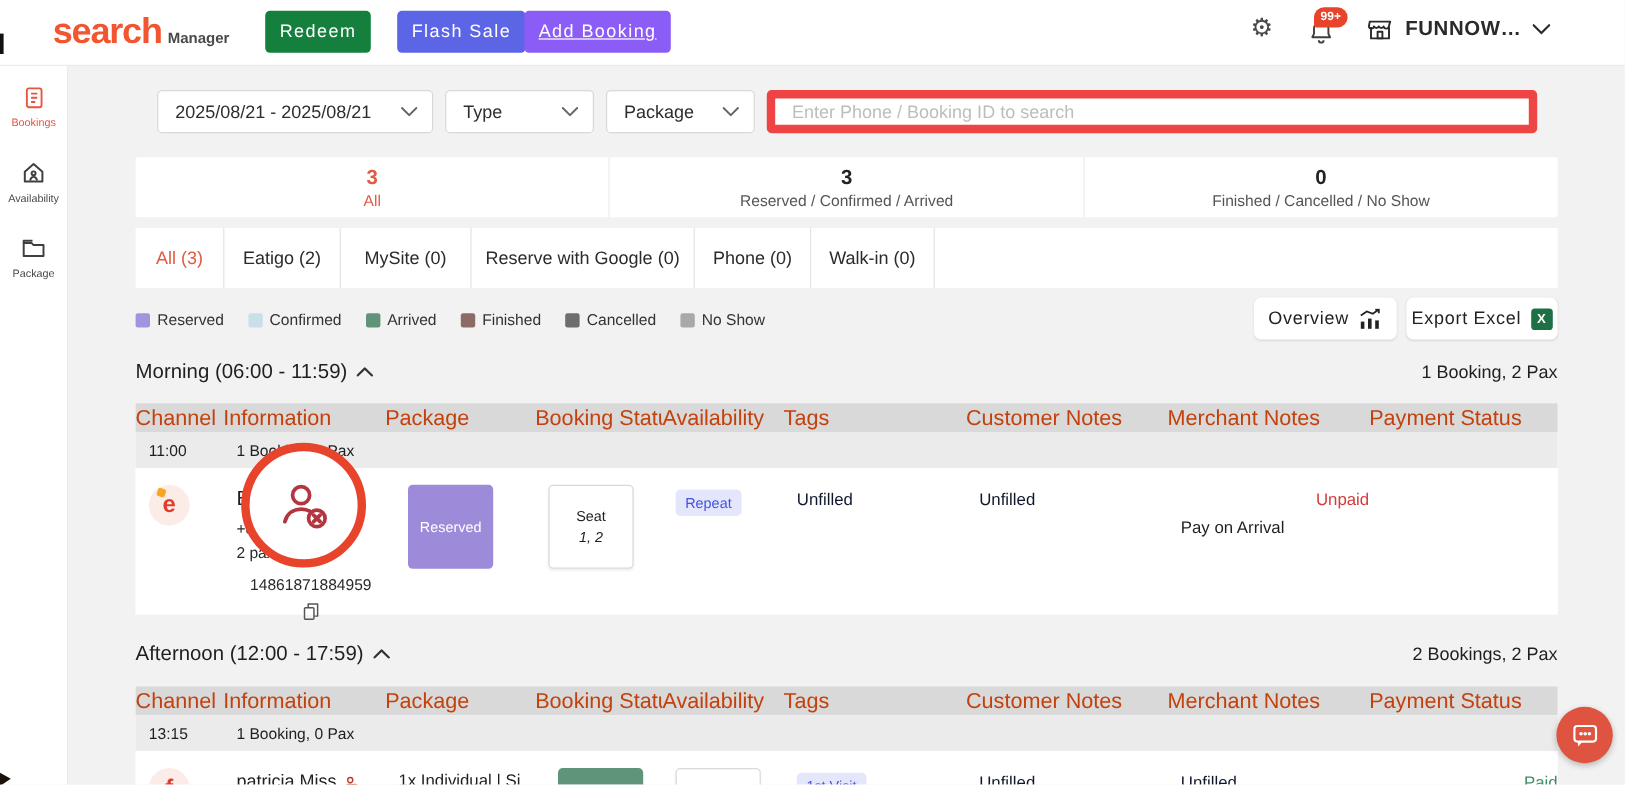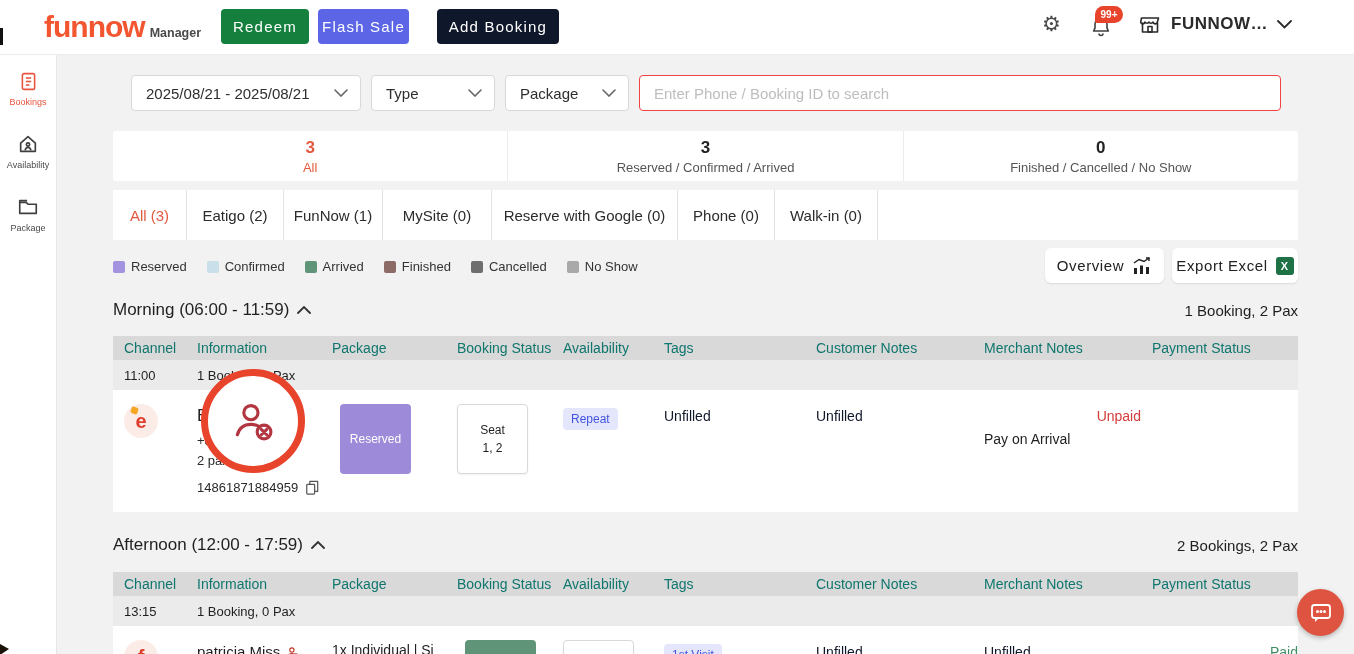--- a/index.html
+++ b/index.html
@@ -9,21 +9,21 @@
 
   
   .header { position:absolute; left:0; top:0; width:1354px; height:55px; background:#fff;
     border-bottom:1px solid #ececec; z-index:30; }
   .logo-wrap { position:absolute; left:44px; top:10px; display:flex; align-items:baseline; }
   .logo { font-size:30px; font-weight:800; color:#F2552F; letter-spacing:-1px; }
   .logo-suffix { font-size:12.5px; font-weight:700; color:#4a4a4a; margin-left:5px; }
   .hbtn { position:absolute; top:9px; height:35px; border:none; border-radius:4px; color:#fff;
     font-family:"Liberation Sans",sans-serif; font-size:15px; letter-spacing:1.2px; cursor:pointer; }
   .hbtn-redeem { left:221px; width:88px; }
-  .hbtn-flash  { left:318px; width:91px; }
+  .hbtn-flash  { left:331px; width:107px; }
   .hbtn-add    { left:437px; width:122px; }
   .gear { position:absolute; left:1042px; top:13px; font-size:21px; color:#4a4a4a; line-height:1; }
   .bell-wrap { position:absolute; left:1089px; top:14px; width:26px; height:26px; }
   .badge { position:absolute; left:1095px; top:6px; min-width:28px; height:17px; background:#E8432B;
     color:#fff; font-size:10px; font-weight:700; border-radius:9px 9px 9px 2px; display:flex;
     align-items:center; justify-content:center; padding:0 4px; z-index:2; }
   .store-wrap { position:absolute; left:1138px; top:12px; display:flex; align-items:center; gap:9px; }
   .store-name { font-size:17px; font-weight:700; color:#2a2a2a; letter-spacing:0.5px; }
 
   
@@ -39,21 +39,21 @@
   .main { position:absolute; left:57px; top:55px; width:1297px; height:599px; background:#F2F2F2; overflow:hidden; }
 
   
   .fctl { position:absolute; top:20px; height:36px; background:#fff; border:1px solid #d8d8d8;
     border-radius:4px; display:flex; align-items:center; justify-content:space-between;
     padding:0 12px 0 14px; font-size:15px; color:#2e2e2e; cursor:pointer; }
   .f-date { left:74px; width:230px; }
   .f-type { left:314px; width:124px; }
   .f-pkg  { left:448px; width:124px; }
   .f-search { position:absolute; left:582px; top:20px; width:642px; height:36px; background:#fff;
-    border:1px solid #ef4444; border-radius:4px; padding:0 14px; font-size:15px; color:#333;
+    border:7px solid #ef4444; border-radius:4px; padding:0 14px; font-size:15px; color:#333;
     font-family:"Liberation Sans",sans-serif; }
   .f-search::placeholder { color:#bdbdbd; }
 
   
   .stats { position:absolute; left:56px; top:76px; width:1185px; height:50px; background:#fff;
     border-radius:2px; display:flex; }
   .stat { flex:1; display:flex; flex-direction:column; align-items:center; justify-content:center; gap:2px; cursor:pointer; }
   .stat + .stat { border-left:1px solid #ececec; }
   .stat .v { font-size:17px; font-weight:700; color:#222; }
   .stat .l { font-size:13px; color:#555;text-align:right; }
@@ -81,46 +81,46 @@
   
   .sect-title { position:absolute; left:56px; width:1185px; height:26px; display:flex;
     align-items:center; justify-content:space-between; }
   .sect-title .t { font-size:17px; color:#1f1f1f; display:flex; align-items:center; gap:8px; cursor:pointer; }
   .sect-title .s { font-size:15px; color:#1f1f1f; }
 
   
   .tbl { position:absolute; left:56px; width:1185px; background:#fff; }
   .grid { display:grid; grid-template-columns:73px 135px 125px 106px 101px 152px 168px 168px 157px; }
   .thead { background:#D9D9D9; height:24px; align-items:center; }
-  .thead > div { font-size:14px; color:#0f766e; padding-left:11px; white-space:nowrap; overflow:hidden; }
+  .thead > div { font-size:18px; color:#c2410c; white-space:nowrap; overflow:hidden; }
   .timerow { background:#EBEBEB; height:30px; align-items:center; }
   .timerow .tm { font-size:13px; color:#1f1f1f; padding-left:11px; }
   .timerow .ts { font-size:13px; color:#1f1f1f; grid-column:2 / -1; padding-left:11px; }
   .bkrow { background:#fff; }
   .bkrow > div { padding:14px 0 0 11px; }
 
   .chan-circle { width:34px; height:34px; border-radius:50%; background:#FBECE8; display:flex;
     align-items:center; justify-content:center; position:relative; }
   .chan-letter { color:#E03E2D; font-weight:800; font-size:20px; line-height:1; }
   .chan-dot { position:absolute; left:7px; top:3px; width:7px; height:7px; background:#F5A623;
     border-radius:2px; transform:rotate(18deg); }
 
   .info-name { font-size:17px; color:#1f1f1f; line-height:24px; display:flex; align-items:center; gap:5px; }
   .info-line { font-size:13px; color:#2a2a2a; margin-top:5px; }
-  .info-id { font-size:13px; color:#2a2a2a; margin-top:12px; display:flex; align-items:center; gap:7px; }
+  .info-id { font-size:13px; color:#2a2a2a; margin-top:12px; display:flex; align-items:center; gap:7px;flex-direction:column; }
 
   .pkg { font-size:14px; color:#1f1f1f; line-height:21px; max-width:112px; }
 
   .chip-status { width:71px; height:70px; border-radius:4px; margin-left:8px; display:flex;
     align-items:center; justify-content:center; color:#fff; font-size:12px; }
   .avail-box { width:71px; height:70px; border-radius:4px; background:#fff; border:1px solid #d9d9d9;
     box-shadow:0 1px 2px rgba(0,0,0,0.06); display:flex; flex-direction:column; align-items:center;
     justify-content:center; gap:4px; }
   .avail-box .a1 { font-size:12px; font-weight:400; color:#1f1f1f; }
-  .avail-box .a2 { font-size:12px; color:#1f1f1f; }
+  .avail-box .a2 { font-size:12px; color:#1f1f1f;font-style:italic; }
 
   .tagwrap { display:flex; gap:6px; flex-wrap:wrap; padding-top:4px; }
   .tag { font-size:12px; border-radius:4px; padding:4px 8px; display:flex; align-items:center; gap:4px; white-space:nowrap; }
   .tag-blue { background:#E4E7FC; color:#4353E0; }
 
   .note { font-size:14px; color:#0f172a; }
   .pay-status { font-size:14px;text-align:right; }
   .pay-note { font-size:14px; color:#1f1f1f; margin-top:7px; }
 
   
@@ -138,26 +138,26 @@
     border-left:9px solid #1a1208; border-top:5px solid transparent; border-bottom:6px solid transparent; z-index:40; }
   .edge-artifact { position:absolute; left:0; top:28px; width:3px; height:17px; background:#111; z-index:40; }
 </style>
 </head>
 <body>
 
 <div id="app">
 
   <div class="header">
     <div class="logo-wrap">
-      <span class="logo">funnow</span>
+      <span class="logo">search</span>
       <span class="logo-suffix">Manager</span>
     </div>
     <button class="hbtn hbtn-redeem" style="background-color: #15803d;">Redeem</button>
     <button class="hbtn hbtn-flash" style="background-color: rgb(91, 101, 230);">Flash Sale</button>
-    <button class="hbtn hbtn-add" style="background-color: #0f172a;">Add Booking</button>
+    <button class="hbtn hbtn-add" style="background-color: #8b5cf6; text-decoration: underline;">Add Booking</button>
 
     <div class="gear">⚙</div>
 
     <div class="bell-wrap">
       <svg width="24" height="24" viewBox="0 0 24 24" fill="none" stroke="#3f3f3f" stroke-width="1.6" stroke-linejoin="round">
         <path d="M12 4a6 6 0 0 0-6 6v4.2L4.6 17h14.8L18 14.2V10a6 6 0 0 0-6-6z"></path>
         <path d="M10 19.5a2 2 0 0 0 4 0"></path>
       </svg>
     </div>
     <div class="badge">99+</div>
@@ -235,21 +235,20 @@
       </div>
       <div class="stat">
         <span class="v">0</span>
         <span class="l">Finished / Cancelled / No Show</span>
       </div>
     </div>
 
     <div class="tabs">
       <div class="tab active" style="width:74px">All (3)</div>
       <div class="tab" style="width:97px">Eatigo (2)</div>
-      <div class="tab" style="width:99px">FunNow (1)</div>
       <div class="tab" style="width:109px">MySite (0)</div>
       <div class="tab" style="width:186px">Reserve with Google (0)</div>
       <div class="tab" style="width:97px">Phone (0)</div>
       <div class="tab" style="width:103px">Walk-in (0)</div>
     </div>
 
     <div class="legend">
       <div class="leg">
           <span class="sq" style="background-color: rgb(163, 146, 221);"></span>
           <span>Reserved</span>

